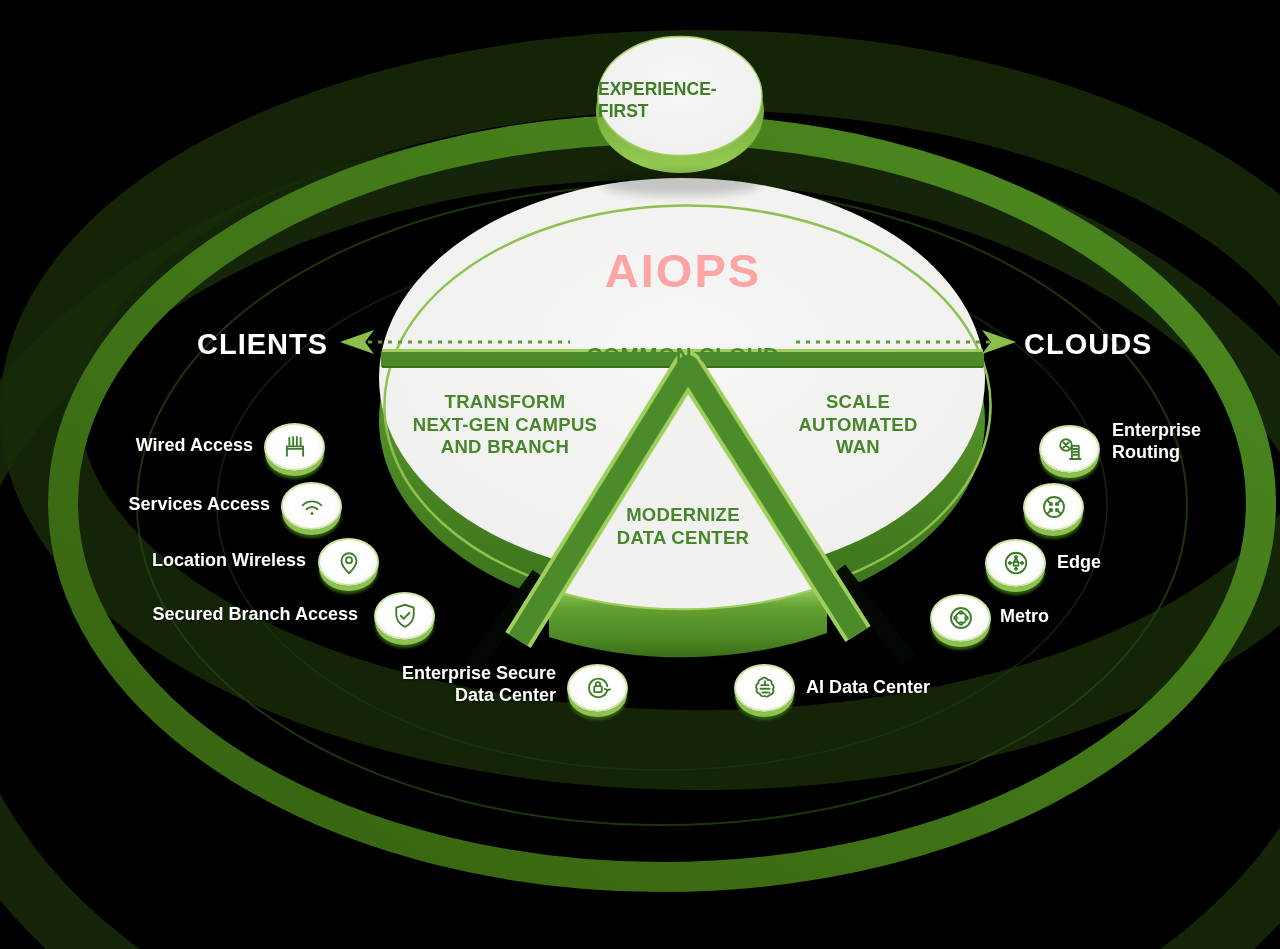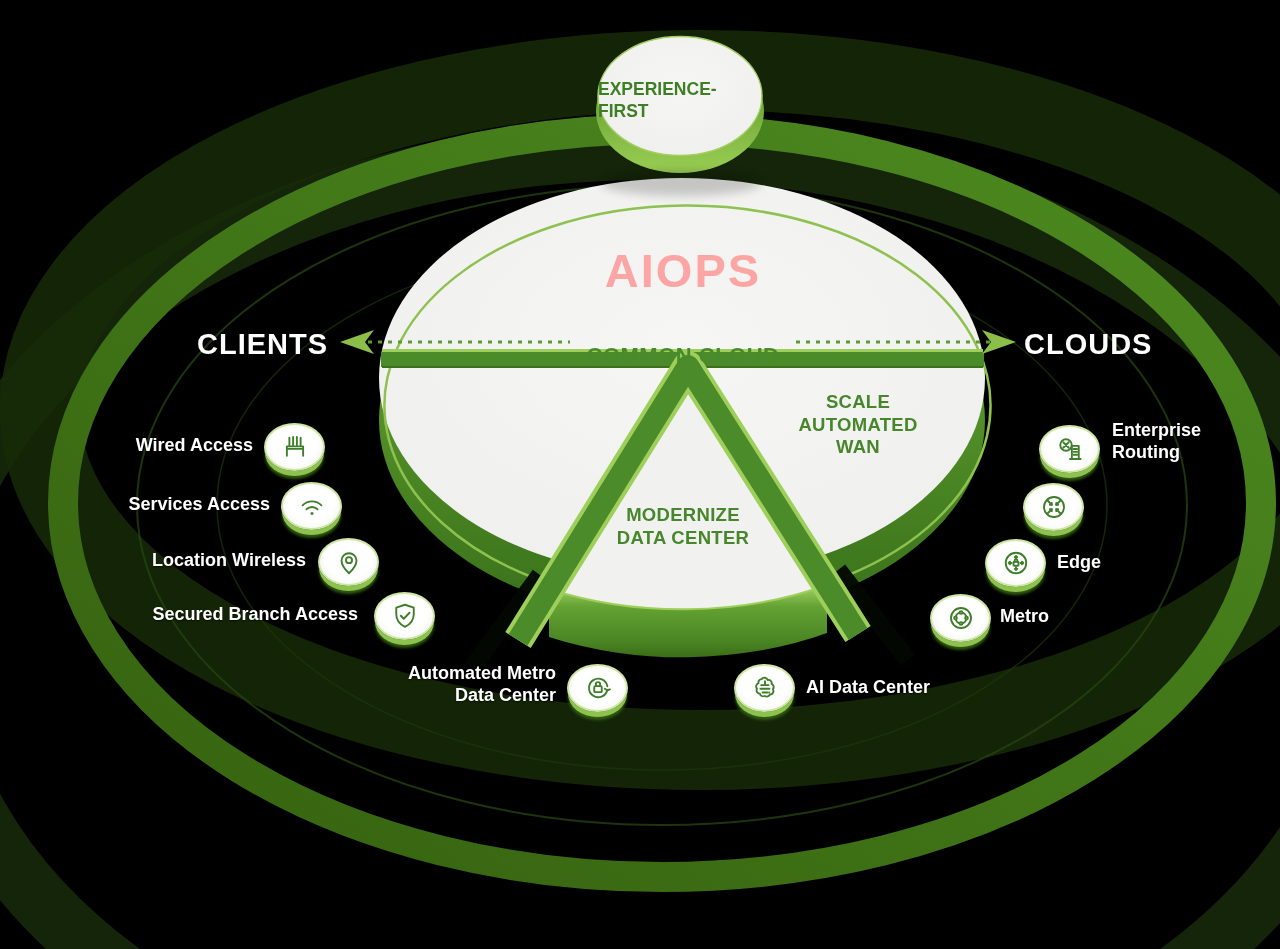--- a/index.html
+++ b/index.html
@@ -115,20 +115,23 @@
   <g>
     <line x1="358" y1="342" x2="570" y2="342" stroke="#5e9a33" stroke-width="3" stroke-dasharray="4 6"></line>
     <polygon points="340,342 374,330 365,342 374,354" fill="#8bbf4a"></polygon>
     <line x1="796" y1="342" x2="1000" y2="342" stroke="#5e9a33" stroke-width="3" stroke-dasharray="4 6"></line>
     <polygon points="1016,342 982,330 991,342 982,354" fill="#8bbf4a"></polygon>
   </g>
 </svg>
 
 <div class="txt hub-title">AIOPS</div>
 <div class="txt band-label">COMMON CLOUD</div>
+<div class="txt seg seg-left">TRANSFORM
+NEXT-GEN CAMPUS
+AND BRANCH</div>
 <div class="txt seg seg-bottom">MODERNIZE
 DATA CENTER</div>
 <div class="txt seg seg-right">SCALE
 AUTOMATED
 WAN</div>
 <div class="txt axis axis-left">CLIENTS</div>
 <div class="txt axis axis-right">CLOUDS</div>
 <div class="txt badge-label">EXPERIENCE-
 FIRST</div>
 
@@ -159,21 +162,21 @@
 </div>
 
 <div class="txt item-label ra" style="right:922px;top:604px;">Secured Branch Access</div>
 <div class="puck" style="left:374px;top:592px;">
   <svg class="glyph" width="30" height="30" viewBox="0 0 24 24">
     <path d="M12 3l7 2.3v5.2c0 4.8-2.9 8.1-7 10.2-4.1-2.1-7-5.4-7-10.2V5.3z"></path>
     <path d="M8.6 11.8l2.4 2.4 4.6-4.8"></path>
   </svg>
 </div>
 
-<div class="txt item-label ra" style="right:724px;top:663px;">Automated Metro
+<div class="txt item-label ra" style="right:724px;top:663px;">Enterprise Secure
 Data Center</div>
 <div class="puck" style="left:567px;top:664px;">
   <svg class="glyph" width="30" height="30" viewBox="0 0 24 24">
     <path d="M19.4 13.8A7.4 7.4 0 1 1 19.5 10.6"></path>
     <path d="M19.4 13.8l-2-1.2M19.4 13.8l2.2-.7"></path>
     <rect x="9" y="10.5" width="6" height="4.8" rx="0.8"></rect>
     <path d="M10.3 10.5V9a1.7 1.7 0 0 1 3.4 0v1.5"></path>
   </svg>
 </div>
 

